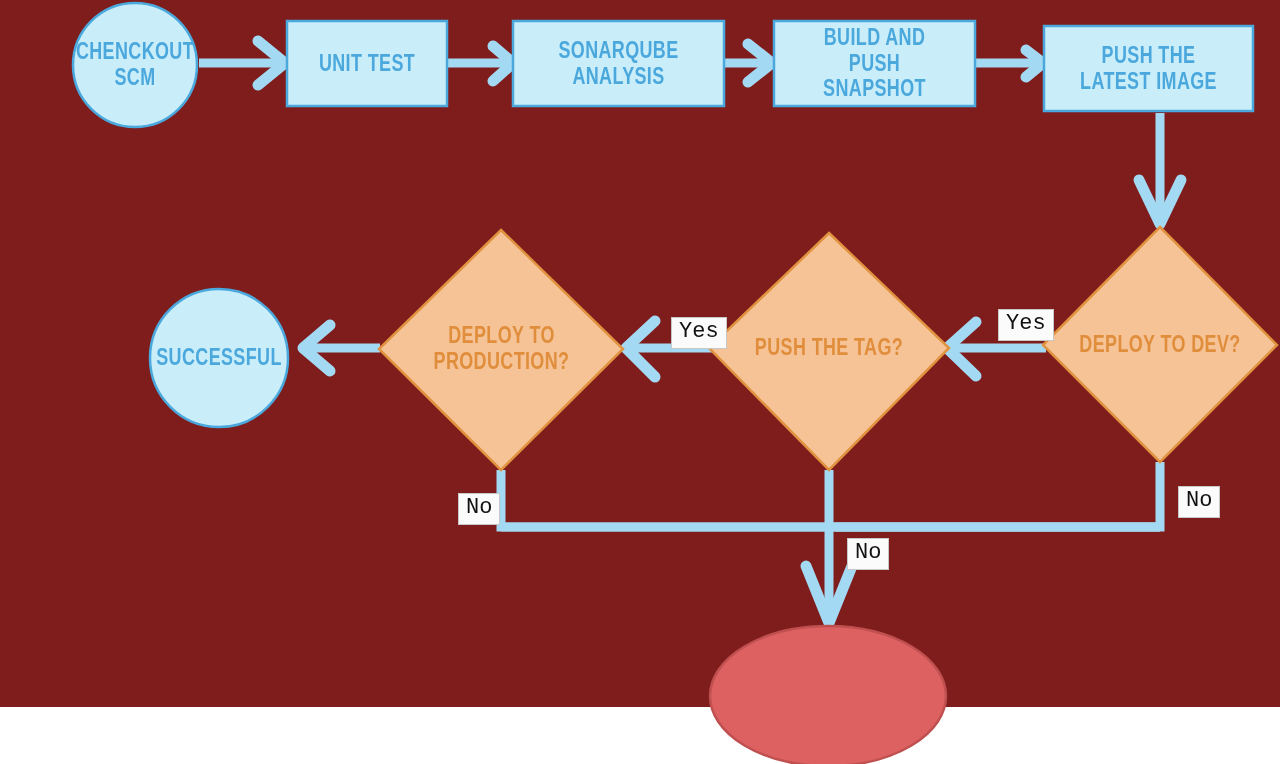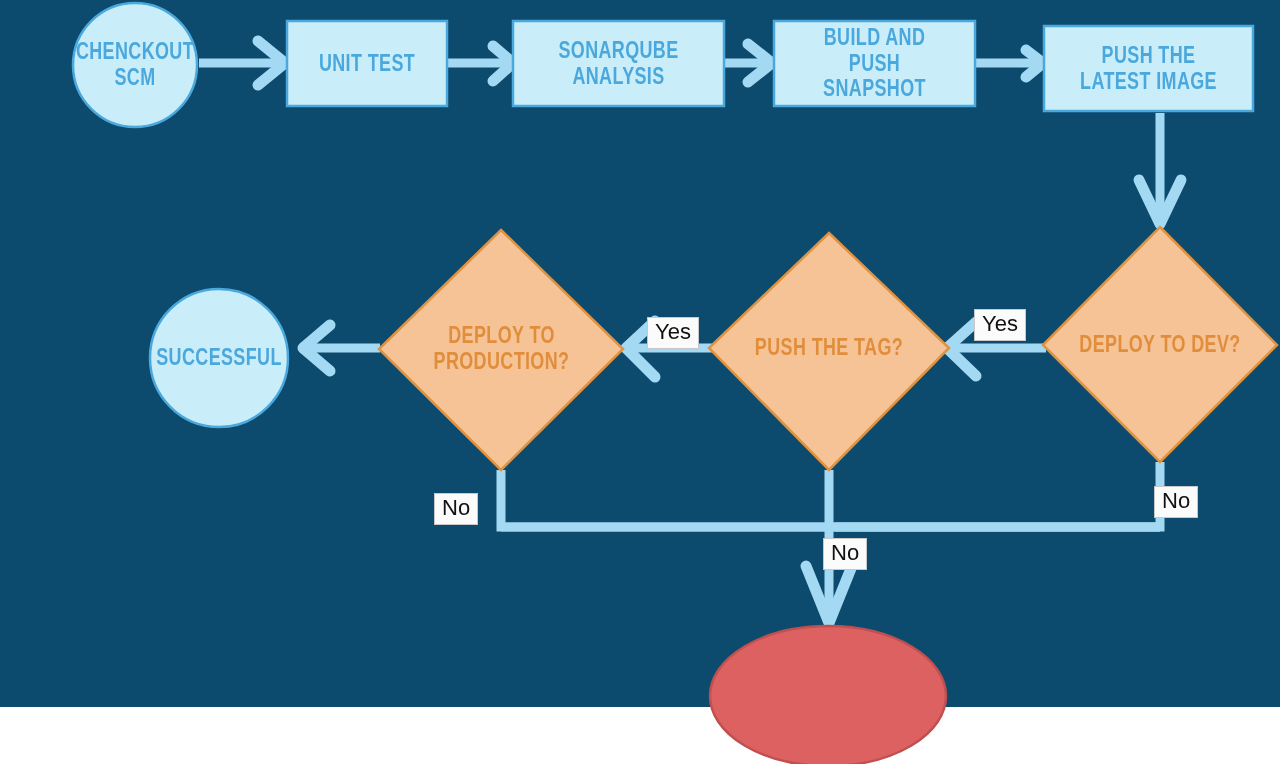--- a/index.html
+++ b/index.html
@@ -10,21 +10,21 @@
   body {
     width: 1280px;
     height: 764px;
     overflow: hidden;
     font-family: "Liberation Sans", sans-serif;
   }
   #canvas {
     position: relative;
     width: 1280px;
     height: 707px;
-    background: #0c4a6e;
+    background: #7f1d1d;
   }
   svg.layer {
     position: absolute;
     left: 0;
     top: 0;
     width: 1280px;
     height: 764px;
   }
   .node-label {
     position: absolute;
@@ -61,25 +61,26 @@
     text-transform: none;
     letter-spacing: 0px;
     font-family: "Liberation Sans", sans-serif;
     transform: none;
   }
   .edge-label {
     position: absolute;
     background: #fbfbfb;
     border: 1px solid #c8c8c8;
     color: #111111;
-    font-family: Liberation Sans, sans-serif;
+    font-family: Liberation Mono, monospace;
     font-size: 22px;
     line-height: 1;
     padding: 3px 7px 5px 7px;
     white-space: nowrap;
+    margin-left: 24px;
   }
 </style>
 </head>
 <body>
 
 <div id="canvas">
 
   <svg class="layer" viewBox="0 0 1280 764">
 
     <g fill="none" stroke="#a3d9f2" stroke-width="9" stroke-linecap="butt">

